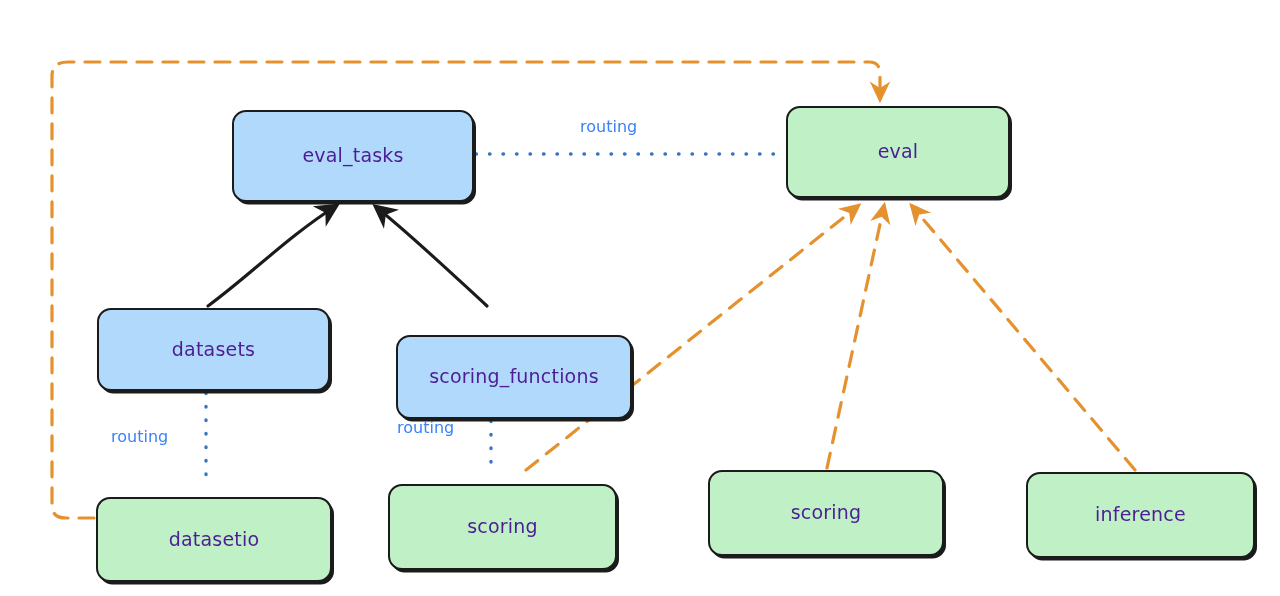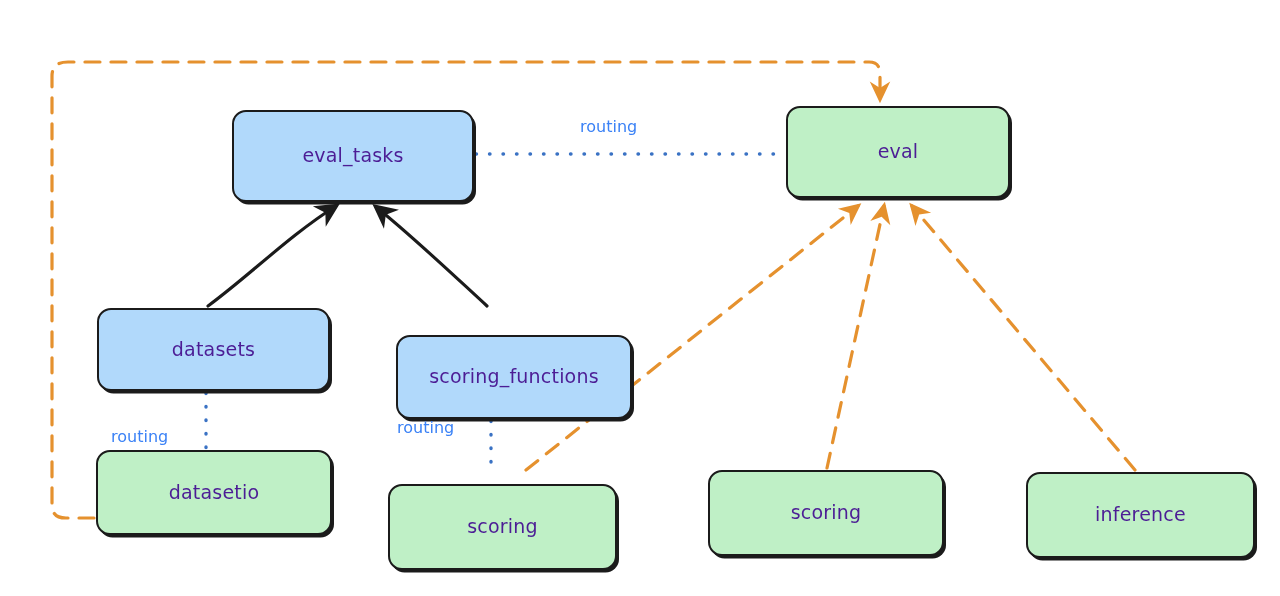--- a/index.html
+++ b/index.html
@@ -104,21 +104,21 @@
   </div>
 
   <div class="node green" style="left:786px; top:106px; width:224px; height:92px;">
     <span class="node-label">eval</span>
   </div>
 
   <div class="node blue" style="left:396px; top:308px; width:236px; height:84px;margin-top:27px;">
     <span class="node-label">scoring_functions</span>
   </div>
 
-  <div class="node green" style="left:96px; top:450px; width:236px; height:85px;">
+  <div class="node green" style="left:96px; top:497px; width:236px; height:85px;">
     <span class="node-label">datasetio</span>
   </div>
 
   <div class="node green" style="left:388px; top:484px; width:229px; height:86px;">
     <span class="node-label">scoring</span>
   </div>
 
   <div class="node green" style="left:708px; top:470px; width:236px; height:86px;">
     <span class="node-label">scoring</span>
   </div>

